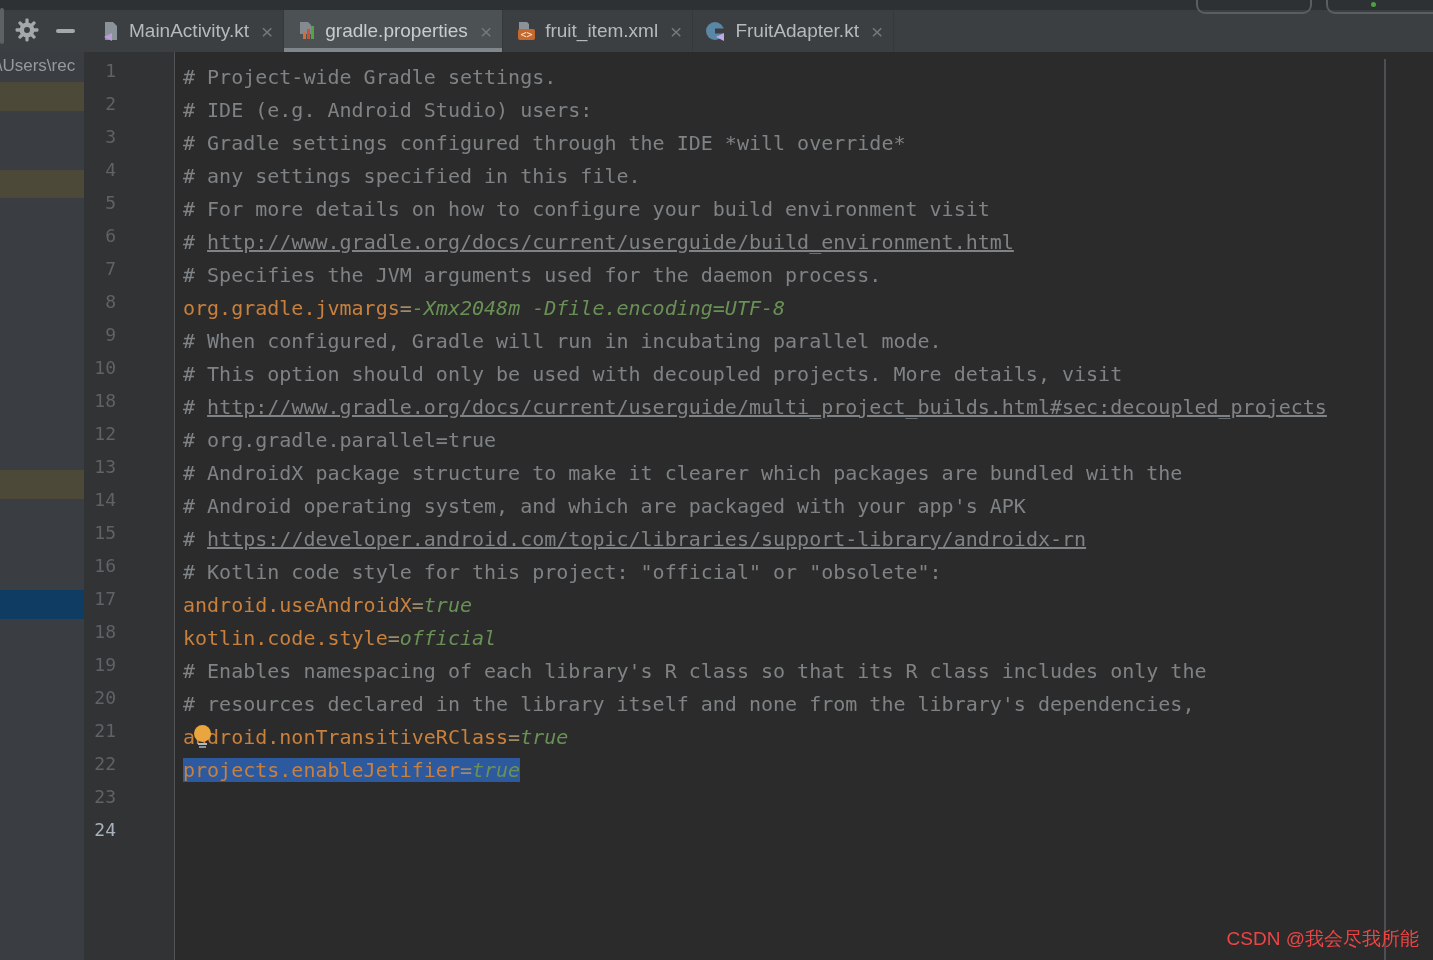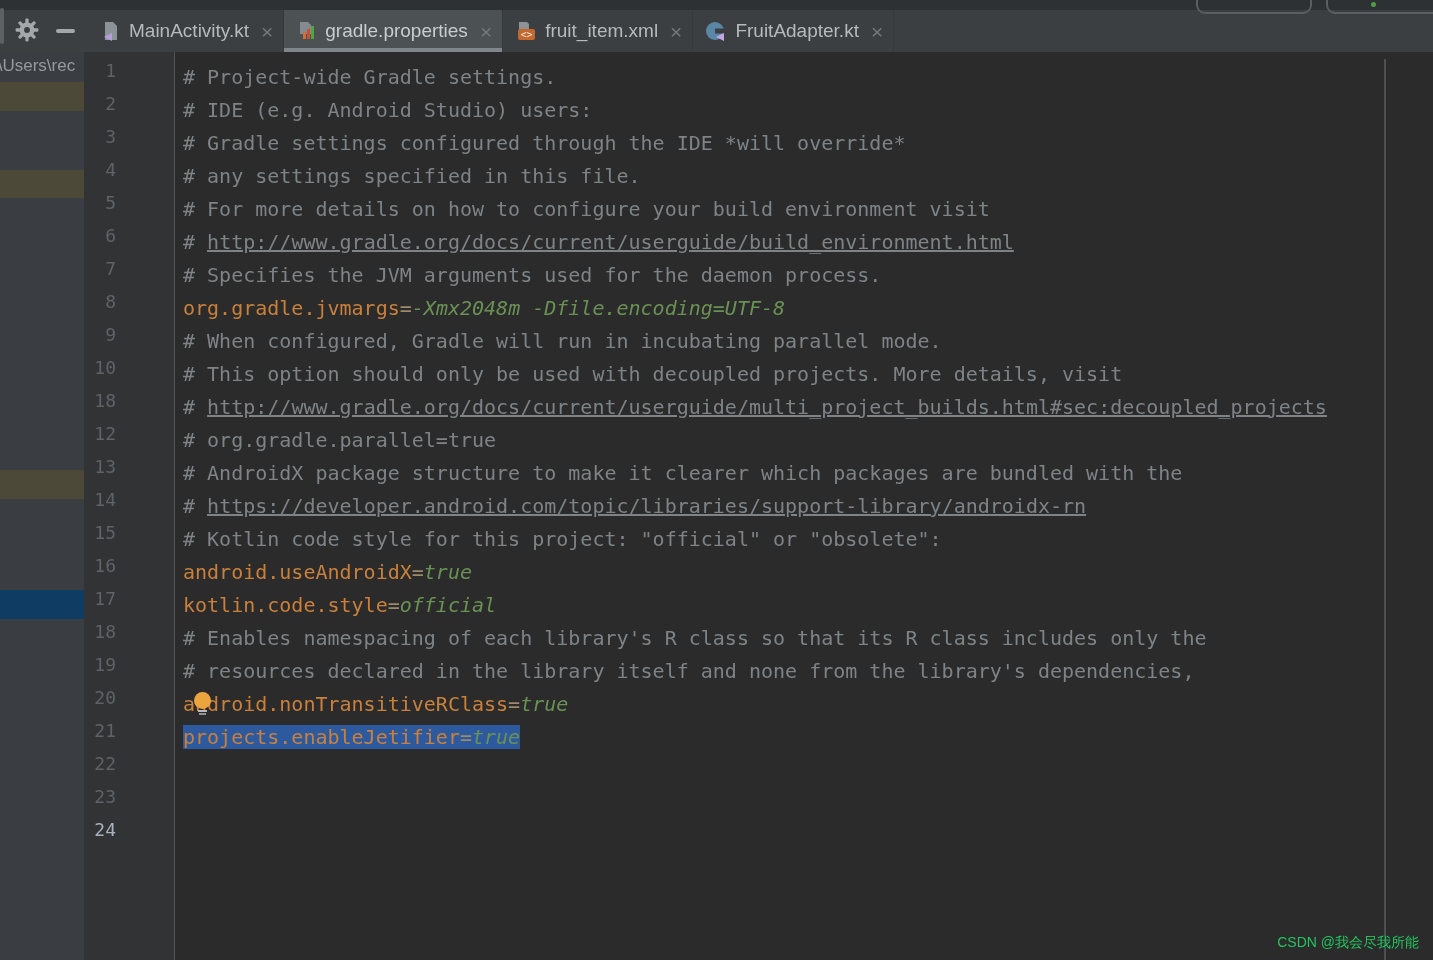--- a/index.html
+++ b/index.html
@@ -47,22 +47,22 @@
   .seg-key{color:var(--key,#c9803c);}
   .seg-eq{color:var(--eq,#9c8a6a);}
   .seg-value{color:var(--value,#6a9155);font-style:italic;}
   .sel{background:var(--selection,#2d5a9e);}
   
   .bulb{position:absolute;left:18px;top:4px;width:17px;height:17px;border-radius:50%;
         background:#eba53f;z-index:3;cursor:pointer;}
   .bulb::before{content:"";position:absolute;left:4px;top:18px;width:9px;height:2px;background:#b7babc;}
   .bulb::after{content:"";position:absolute;left:5px;top:21px;width:7px;height:2px;background:#8f9294;}
   
-  .watermark{position:absolute;right:14px;bottom:8px;color:#22c55e;
-             font-family:"Liberation Sans",sans-serif;font-size:14px;z-index:5;}
+  .watermark{position:absolute;right:14px;bottom:8px;color:#ef4444;
+             font-family:"Liberation Sans",sans-serif;font-size:19px;z-index:5;}
 </style>
 </head>
 <body>
 
 <div class="topbar">
   <div class="topstrip"></div>
   <div class="stub stub1"></div>
   <div class="stub stub2"></div>
   <div class="stub-dot"></div>
   <div class="edgebar"></div>
@@ -177,20 +177,21 @@
       <div class="code-line"><span class="seg-comment"># any settings specified in this file.</span></div>
       <div class="code-line"><span class="seg-comment"># For more details on how to configure your build environment visit</span></div>
       <div class="code-line"><span class="seg-comment"># </span><span class="seg-link">http://www.gradle.org/docs/current/userguide/build_environment.html</span></div>
       <div class="code-line"><span class="seg-comment"># Specifies the JVM arguments used for the daemon process.</span></div>
       <div class="code-line"><span class="seg-key">org.gradle.jvmargs</span><span class="seg-eq">=</span><span class="seg-value">-Xmx2048m -Dfile.encoding=UTF-8</span></div>
       <div class="code-line"><span class="seg-comment"># When configured, Gradle will run in incubating parallel mode.</span></div>
       <div class="code-line"><span class="seg-comment"># This option should only be used with decoupled projects. More details, visit</span></div>
       <div class="code-line"><span class="seg-comment"># </span><span class="seg-link">http://www.gradle.org/docs/current/userguide/multi_project_builds.html#sec:decoupled_projects</span></div>
       <div class="code-line"><span class="seg-comment"># org.gradle.parallel=true</span></div>
       <div class="code-line"><span class="seg-comment"># AndroidX package structure to make it clearer which packages are bundled with the</span></div>
+      <div class="code-line"><span class="seg-comment"># Android operating system, and which are packaged with your app's APK</span></div>
       <div class="code-line"><span class="seg-comment"># </span><span class="seg-link">https://developer.android.com/topic/libraries/support-library/androidx-rn</span></div>
       <div class="code-line"><span class="seg-comment"># Kotlin code style for this project: "official" or "obsolete":</span></div>
       <div class="code-line"><span class="seg-key">android.useAndroidX</span><span class="seg-eq">=</span><span class="seg-value">true</span></div>
       <div class="code-line"><span class="seg-key">kotlin.code.style</span><span class="seg-eq">=</span><span class="seg-value">official</span></div>
       <div class="code-line"><span class="seg-comment"># Enables namespacing of each library's R class so that its R class includes only the</span></div>
       <div class="code-line"><span class="seg-comment"># resources declared in the library itself and none from the library's dependencies,</span></div>
       <div class="code-line"><span class="seg-key">android.nonTransitiveRClass</span><span class="seg-eq">=</span><span class="seg-value">true</span><div class="bulb"></div></div>
       <div class="code-line"><span class="sel"><span class="seg-key">projects.enableJetifier</span><span class="seg-eq">=</span><span class="seg-value">true</span></span></div>
     </div>
 </div>

